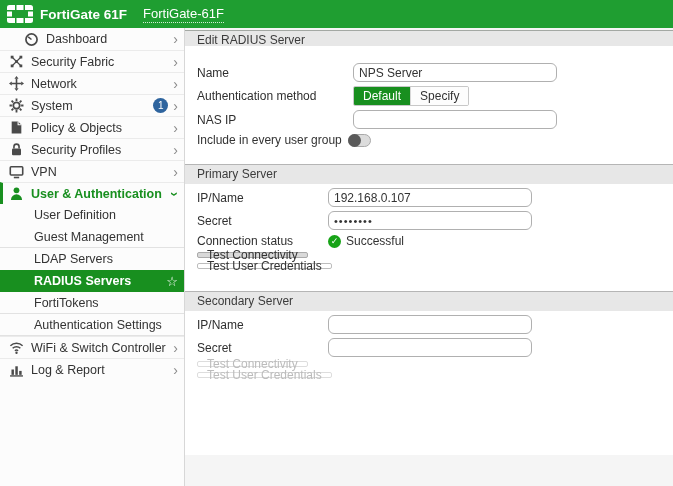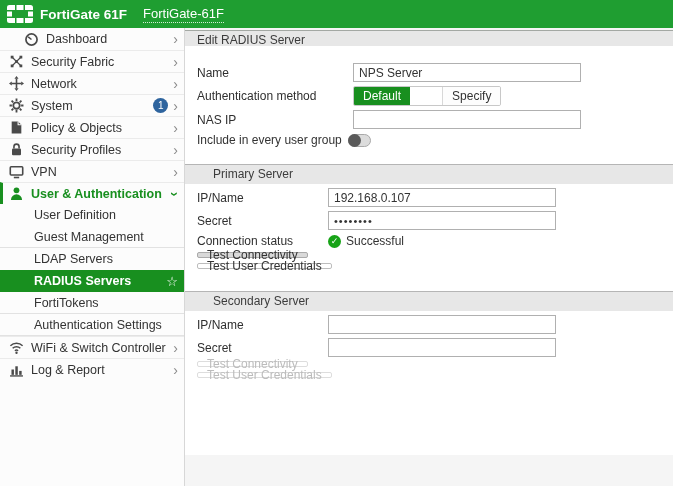--- a/index.html
+++ b/index.html
@@ -37,32 +37,32 @@
   .chev.down { display:inline-block; transform:rotate(90deg); }
   .star { color:#fff; font-size:13px; flex:none; }
 
   
   .page-titlebar { margin-top:2px; height:16px; background:#e7e7e7; border-top:1px solid #a3a8a3; line-height:19px; padding-left:12px; color:#3c3c3c; }
   .panel { background:#fff; height:409px; overflow:hidden; }
   .general { padding:17px 0 0 12px; }
   .row { display:flex; align-items:center; margin-bottom:4px; }
   .row .lbl { width:156px; flex:none; color:#2f2f2f; }
   .srv .row .lbl { width:131px; }
-  .txt-input { width:228px; height:19px; border:1px solid #b0b0b0; border-radius:0; background:#fff; font-family:inherit; font-size:12px; color:#333; padding:0 5px; }
+  .txt-input { width:204px; height:19px; border:1px solid #b0b0b0; border-radius:6px; background:#fff; font-family:inherit; font-size:12px; color:#333; padding:0 5px; }
   .txt-input.secret { letter-spacing:1px; font-size:11px; }
 
-  .seg { display:inline-flex; border:1px solid #c8c8c8; border-radius:2px; overflow:hidden;gap:32px; }
+  .seg { display:inline-flex; border:1px solid #c8c8c8; border-radius:2px; overflow:hidden; }
   .seg-btn { padding:2px 9px; background:#fdfdfd; color:#333; cursor:pointer; }
   .seg-btn.active { background:var(--accent); color:#fff; }
   .seg-btn + .seg-btn { border-left:1px solid #d8d8d8; }
 
   .toggle { width:23px; height:13px; border-radius:7px; background:#dcdcdc; border:1px solid #a9a9a9; position:relative; display:inline-block; margin-left:6px; cursor:pointer; }
   .toggle .knob { position:absolute; left:-1px; top:-1px; width:13px; height:13px; border-radius:50%; background:#5a5a5a; }
 
-  .section-bar { margin-top:17px; height:20px; background:#e7e7e7; border-top:1px solid #b5b5b5; line-height:19px; padding-left:28px; color:#3c3c3c; }
+  .section-bar { margin-top:17px; height:20px; background:#e7e7e7; border-top:1px solid #b5b5b5; line-height:19px; padding-left:12px; color:#3c3c3c; }
   .srv { padding:4px 0 0 12px; }
 
   .status-wrap { display:flex; align-items:center; }
   .check-circle { width:13px; height:13px; border-radius:50%; background:var(--status); color:#fff; font-size:9px; display:inline-flex; align-items:center; justify-content:center; margin-right:5px; }
 
   .btns { padding-left:12px; margin-top:2px; }
   .btn { display:inline-block; font-size:12px; padding:2px 9px; border:1px solid #bdbdbd; background:#fff; color:#333; border-radius:2px; cursor:pointer; margin-bottom:5px; }
   .btn.gray { background:#d9d9d9; border-color:#aaa; }
   .btn.disabled { color:#bcbcbc; border-color:#ddd; background:#fff; cursor:default; }
   .btn-row { line-height:0; }

